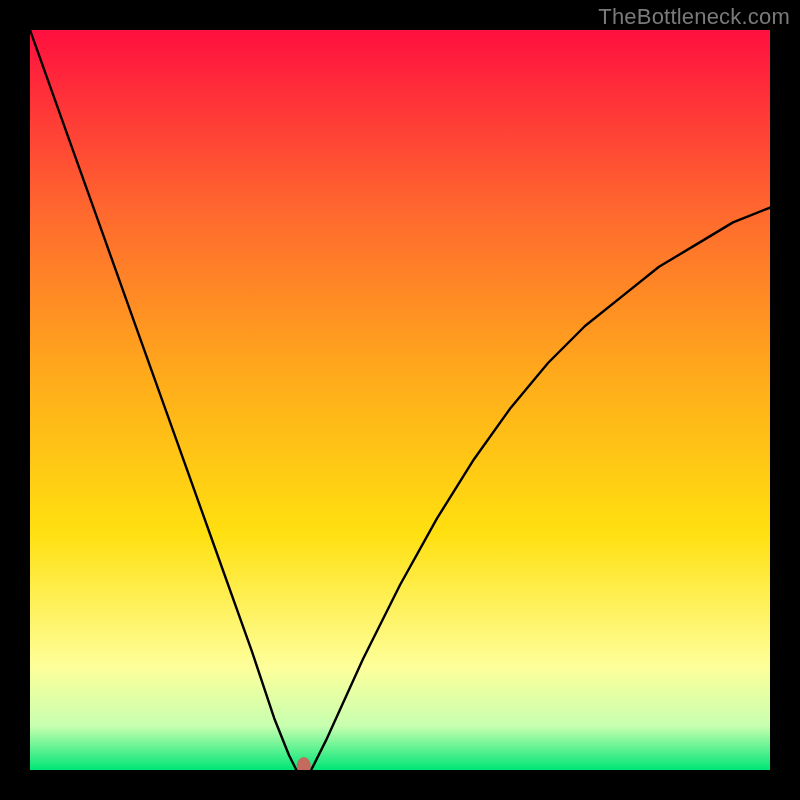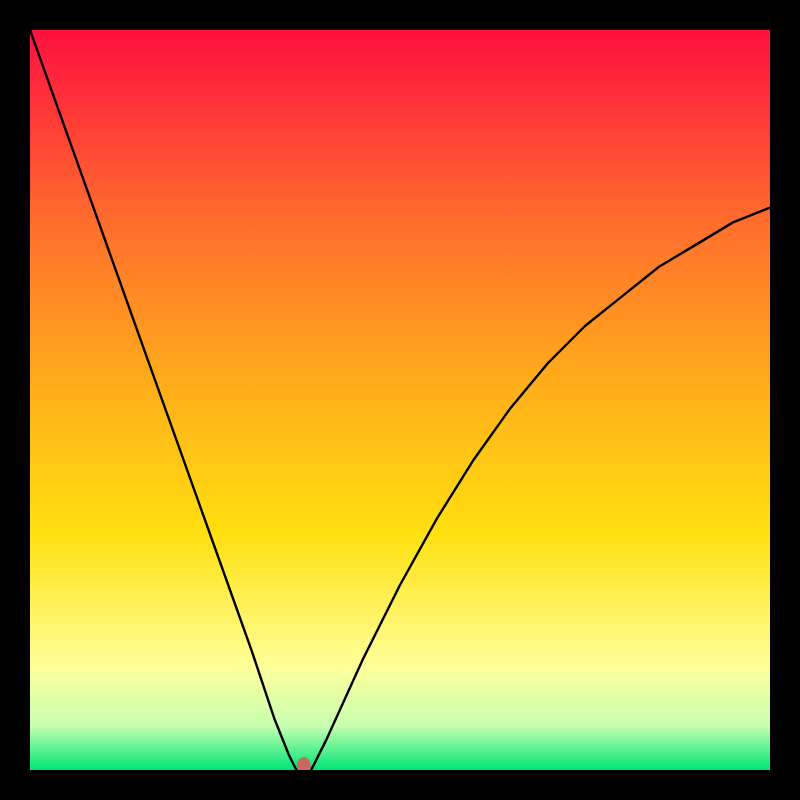--- a/index.html
+++ b/index.html
@@ -34,20 +34,21 @@
     letter-spacing: 0.2px;
     user-select: none;
   }
   svg { display: block; }
 </style>
 </head>
 <body>
 
 <div class="frame">
 
+  <div class="watermark">TheBottleneck.com</div>
 
   <div class="plot">
     <svg id="chart-svg" width="740" height="740" viewBox="0 0 740 740">
       <defs>
         <linearGradient id="bg-grad" x1="0" y1="0" x2="0" y2="1">
           <stop id="g0" offset="0%" stop-color="#ff103f"></stop>
           <stop id="g1" offset="25%" stop-color="#ff6a2e"></stop>
           <stop id="g2" offset="48%" stop-color="#ffae1a"></stop>
           <stop id="g3" offset="68%" stop-color="#ffe010"></stop>
           <stop id="g4" offset="86%" stop-color="#feff9a"></stop>

